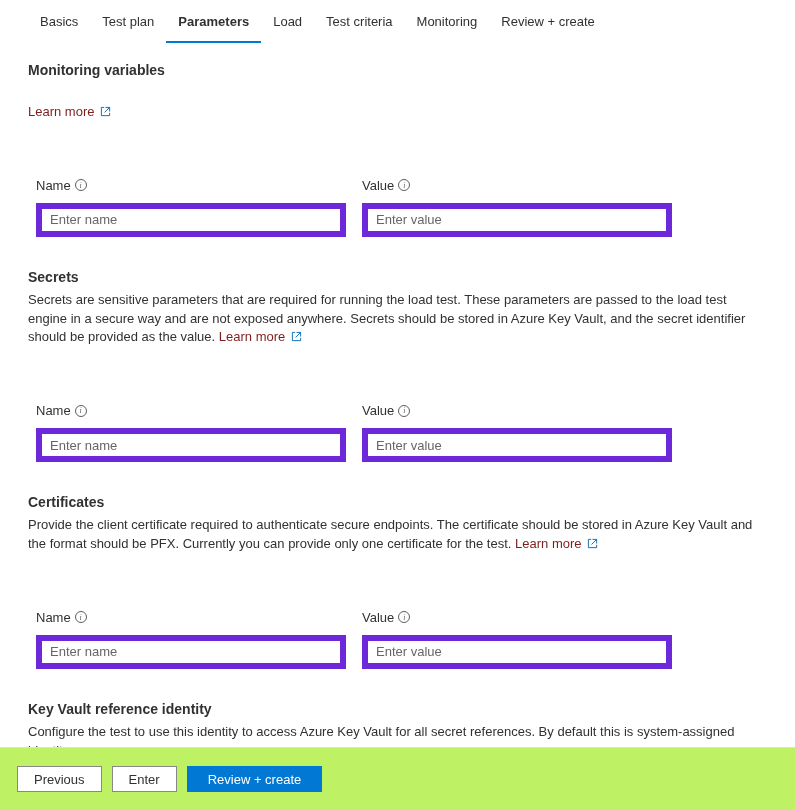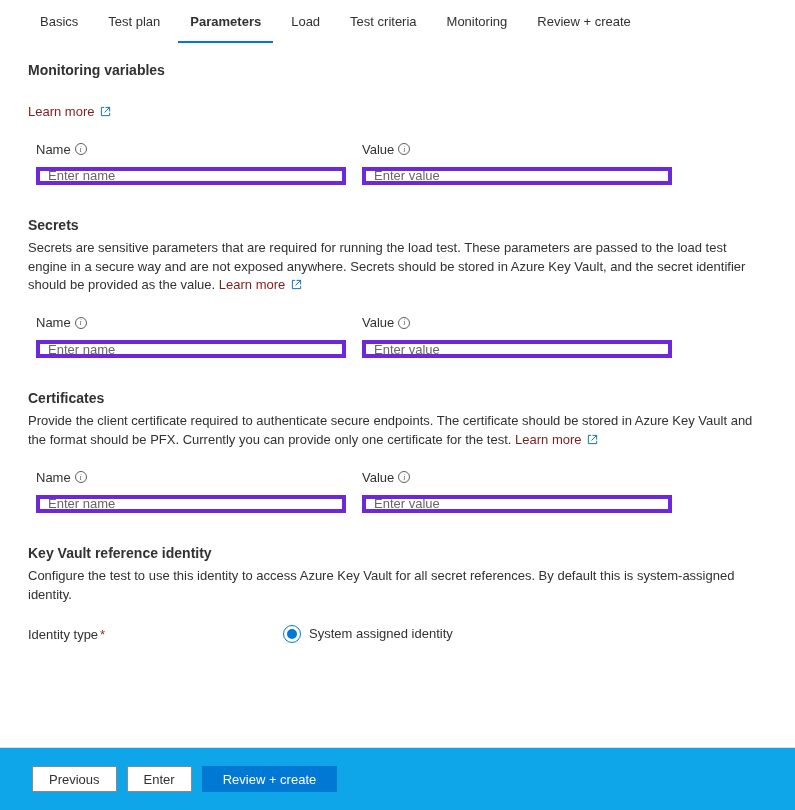--- a/index.html
+++ b/index.html
@@ -9,21 +9,21 @@
       color: #323130;
       background: #fff;
       width: 795px;
       height: 810px;
       position: relative;
     }
     .tabs {
       display: flex;
       padding: 0 28px;
       border-bottom: 1px solid #fff;
-      gap: 6px;
+      gap: 0;
     }
     .tab {
       padding: 14px 12px 12px;
       font-size: 13px;
       cursor: pointer;
       color: #323130;
       border-bottom: 2px solid transparent;
     }
     .tab.active {
       font-weight: 600;
@@ -54,21 +54,21 @@
       width: 11px;
       height: 11px;
       vertical-align: -1px;
       margin-left: 2px;
     }
     .row {
       display: flex;
       gap: 16px;
       margin-left: 8px;
     }
-    .col { width: 310px; }
+    .col { width: 310px; margin-top: 36px; }
     .col-label {
       display: flex;
       align-items: center;
       gap: 4px;
       margin-bottom: 10px;
       font-size: 13px;
       color: #323130;
     }
     .info-icon {
       display: inline-flex;
@@ -78,47 +78,47 @@
       border-radius: 50%;
       align-items: center;
       justify-content: center;
       font-size: 8px;
       color: #605e5c;
       font-style: italic;
       font-family: serif;
     }
     input[type="text"] {
       width: 100%;
-      height: 18px;
+      height: 34px;
       padding: 0 8px;
-      border: 4px solid #6d28d9;
+      border: 6px solid #6d28d9;
       font-size: 13px;
       font-family: inherit;
       outline: none;
     }
     input[type="text"]::placeholder { color: #666; }
     .required { color: #a4262c; margin-left: 2px; }
     .identity-row { display: flex; align-items: flex-start; }
     .identity-label { width: 255px; font-size: 13px; padding-top: 2px;}
     .radio-group { display: flex; flex-direction: column; gap: 10px; }
     .radio-item { display: flex; align-items: center; gap: 8px; cursor: pointer; }
     .radio-circle {
       width: 18px; height: 18px; border-radius: 50%;
       border: 1px solid #323130; display: flex; align-items: center; justify-content: center;
     }
     .radio-circle.checked { border-color: #0078d4; }
     .radio-dot { width: 10px; height: 10px; border-radius: 50%; background: #0078d4; }
     .footer {
       position: absolute;
       bottom: 0; left: 0; right: 0;
       border-top: 1px solid #e1dfdd;
-      padding: 18px 32px;
+      padding: 18px 17px;
       display: flex;
       gap: 10px;
-      background: #0ea5e9;
+      background: #bef264;
     }
     .btn {
       height: 26px;
       padding: 0 16px;
       font-size: 13px;
       font-family: inherit;
       cursor: pointer;
       border: 1px solid #8a8886;
       background: #fff;
       color: #323130;

